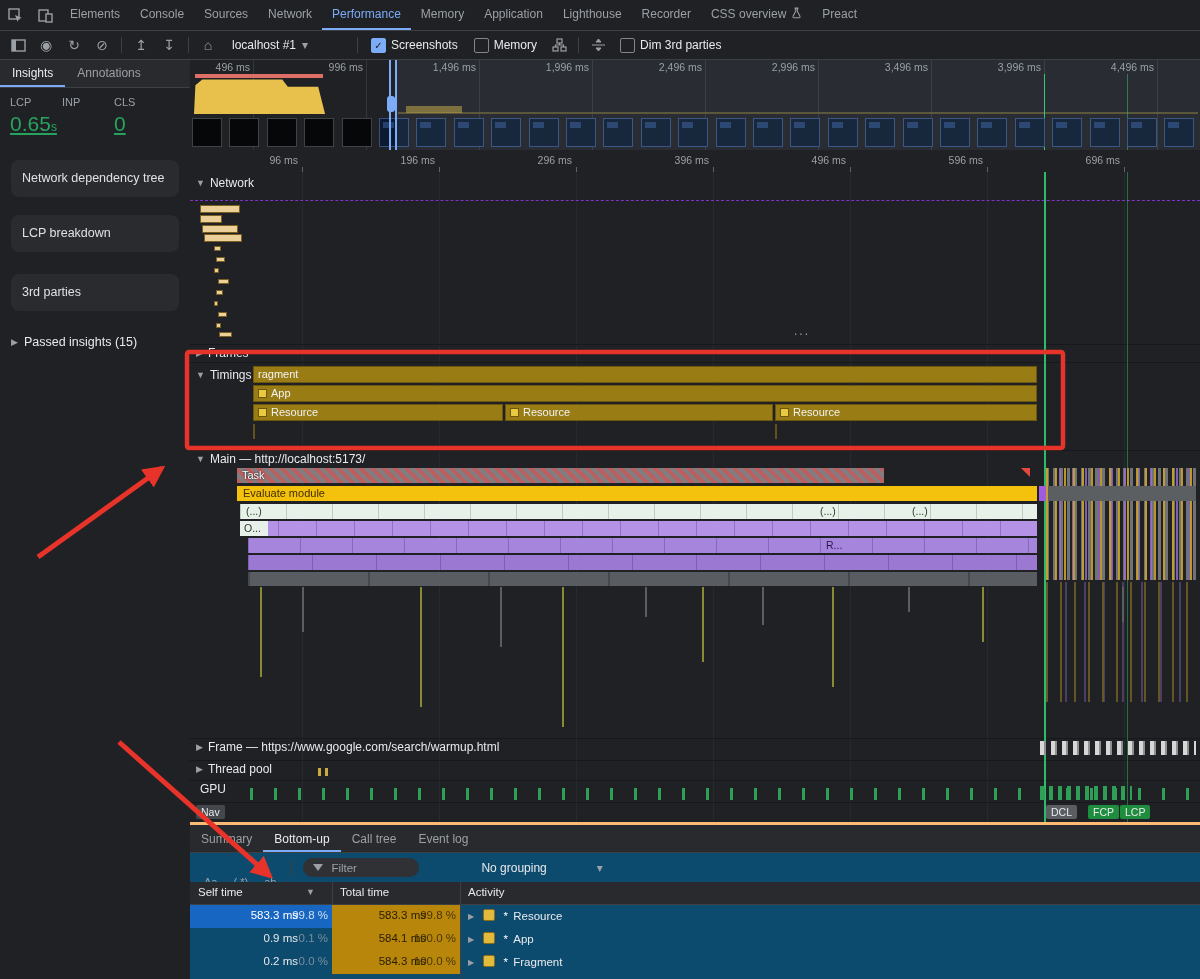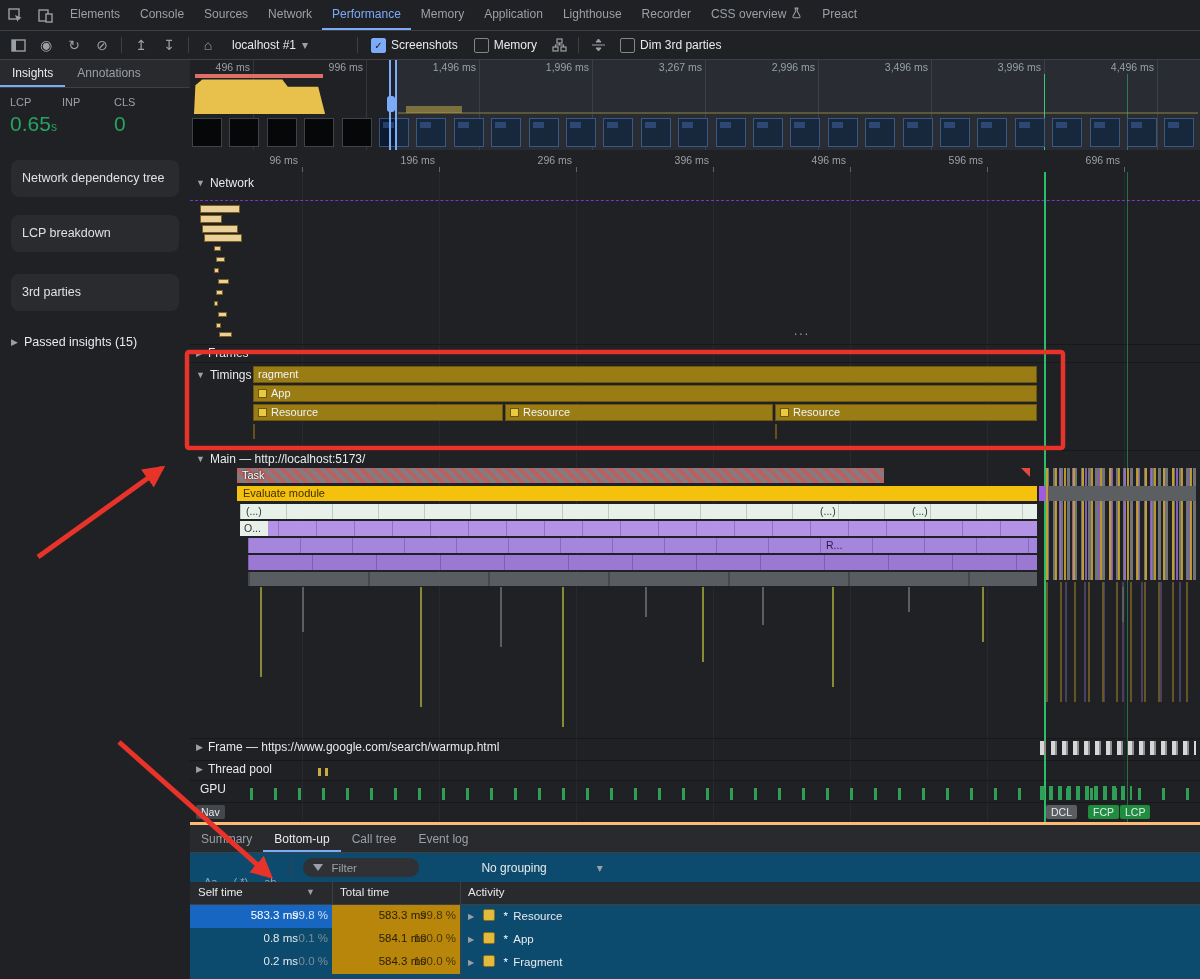--- a/index.html
+++ b/index.html
@@ -23,21 +23,21 @@
       font-size:10px;color:#202124;background:transparent;}
   .cb.checked{background:#7cacf8;border-color:#7cacf8;}
   
   .sidebar{position:absolute;left:0;top:60px;width:190px;bottom:0;background:#202124;border-right:1px solid #3c4043;}
   .sbtabs{height:27px;background:#292a2d;border-bottom:1px solid #3c4043;display:flex;}
   .sbtab{padding:0 12px;display:flex;align-items:center;color:#9aa0a6;border-bottom:2px solid transparent;}
   .sbtab.active{color:#e8eaed;border-bottom-color:#7cacf8;}
   .metrics{display:flex;padding:8px 10px 2px 10px;}
   .metric{width:52px;}
   .mlabel{color:#9aa0a6;font-size:11px;}
-  .mvalue{color:#27a360;font-size:21px;margin-top:4px;}
+  .mvalue{color:#27a360;font-size:21px;margin-top:4px;text-decoration:underline;}
   .munit{font-size:12px;}
   .card{margin:18px 11px 0 11px;background:#2a2b2e;border-radius:8px;padding:10px 11px;color:#dfe1e5;font-size:12.5px;line-height:1.35;}
   .passed{margin:24px 11px;color:#e8eaed;font-size:12.5px;display:flex;align-items:center;gap:6px;}
   .disc{color:#9aa0a6;font-size:9px;}
   
   .overview{position:absolute;left:190px;top:60px;width:1010px;height:90px;border-bottom:1px solid #3c4043;overflow:hidden;background:#202124;}
   .ovl{position:absolute;top:1px;transform:translateX(-100%);color:#9aa0a6;font-size:10.5px;white-space:nowrap;}
   .ovgrid{position:absolute;top:0;bottom:0;width:1px;background:#33363a;}
   .cpu-shape{position:absolute;left:4px;top:18px;width:138px;height:36px;background:#e7c14b;
              clip-path:polygon(0 100%,1% 20%,6% 4%,64% 4%,68% 24%,90% 24%,95% 100%);}
@@ -267,21 +267,21 @@
       <div class="ovgrid" style="left:515px"></div>
         <div class="ovgrid" style="left:628px"></div>
       <div class="ovgrid" style="left:741px"></div>
         <div class="ovgrid" style="left:854px"></div>
       <div class="ovgrid" style="left:967px"></div>
     </div>
     <span class="ovl" style="left:60px">496 ms</span>
     <span class="ovl" style="left:173px">996 ms</span>
     <span class="ovl" style="left:286px">1,496 ms</span>
     <span class="ovl" style="left:399px">1,996 ms</span>
-    <span class="ovl" style="left:512px">3,267 ms</span>
+    <span class="ovl" style="left:512px">2,496 ms</span>
     <span class="ovl" style="left:625px">2,996 ms</span>
     <span class="ovl" style="left:738px">3,496 ms</span>
     <span class="ovl" style="left:851px">3,996 ms</span>
     <span class="ovl" style="left:964px">4,496 ms</span>
     <div class="cpu-red"></div>
     <div class="cpu-shape"></div>
     <div class="dimbase"></div>
     <div class="dimbump"></div>
     <div class="ovgreen" style="left:854px"></div>
     <div class="ovgreen" style="left:937px;opacity:.5"></div>
@@ -536,21 +536,21 @@
       <div class="cell" style="left:270px;right:0;padding:4px 0 0 8px">
         <span class="exp">▶</span>
         <span class="asq" style="margin-left:6px"></span>
         <span style="margin-left:5px;color:#fff">*</span>
         <span style="margin-left:2px">Resource</span>
       </div>
     </div>
 
     <div class="trow" style="top:103px">
       <div class="cell" style="left:0;width:142px">
-        <span class="rval" style="right:34px">0.8 ms</span>
+        <span class="rval" style="right:34px">0.9 ms</span>
         <span class="rval pct" style="right:4px;color:#9aa0a6">0.1 %</span>
       </div>
       <div class="cell goldfill" style="left:142px;width:128px">
         <span class="rval" style="right:34px">584.1 ms</span>
         <span class="rval pct" style="right:4px">100.0 %</span>
       </div>
       <div class="cell" style="left:270px;right:0;padding:4px 0 0 8px">
         <span class="exp">▶</span>
         <span class="asq" style="margin-left:6px"></span>
         <span style="margin-left:5px;color:#fff">*</span>

